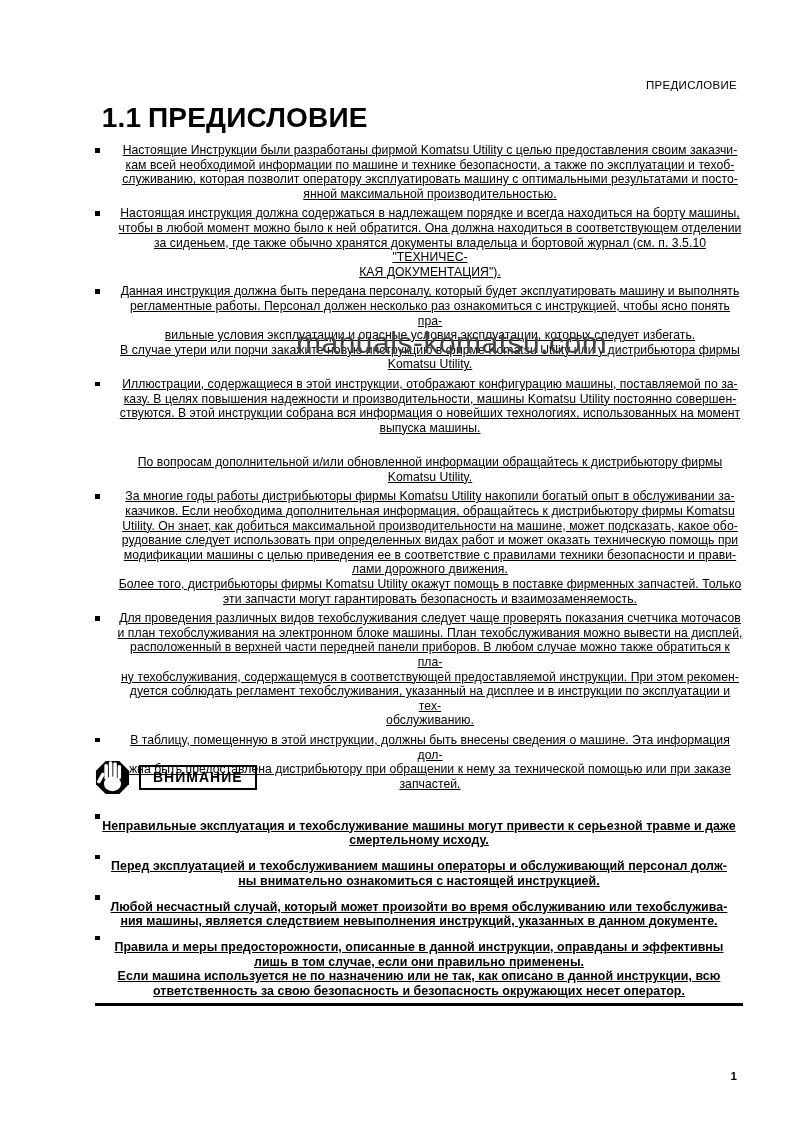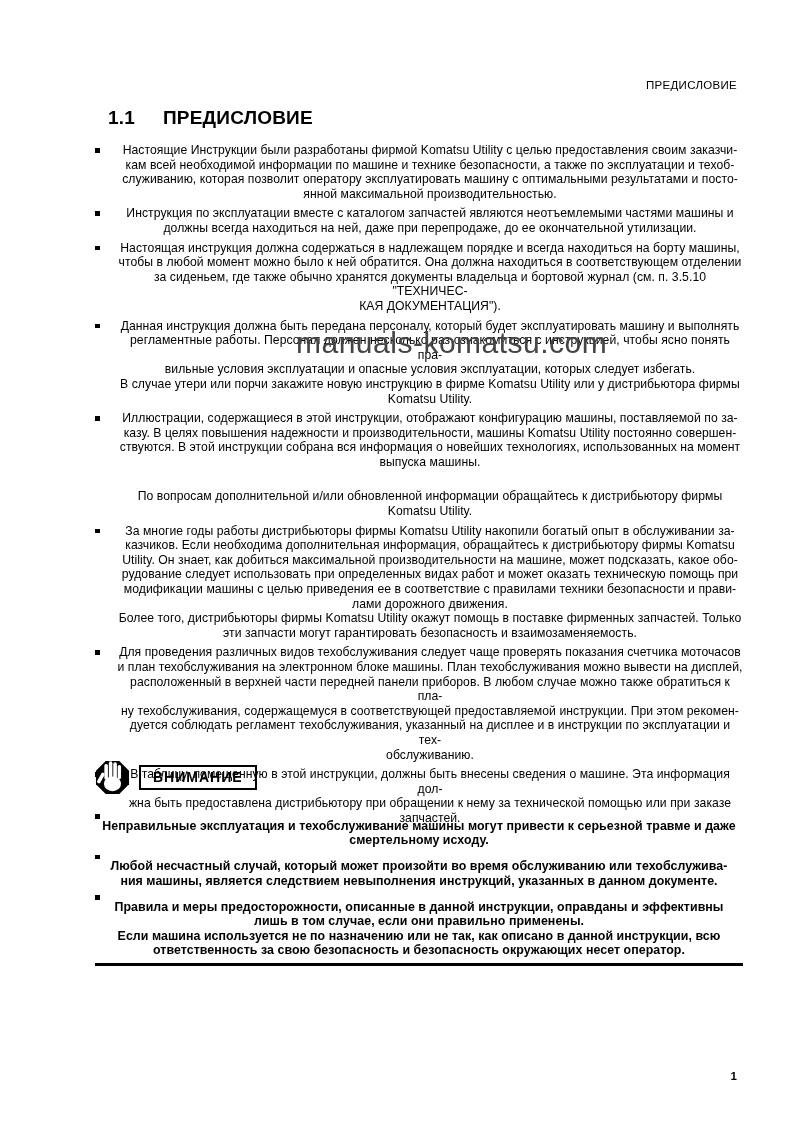--- a/index.html
+++ b/index.html
@@ -23,29 +23,28 @@
   }
   .content {
     position: absolute;
     left: 95px;
     top: 106px;
     width: 648px;
   }
   .section-heading {
     display: flex;
     margin: 0 0 13px 0;
-    font-size: 19px;
+    font-size: 28px;
     font-weight: bold;
     line-height: 24px;
     letter-spacing: 0.2px;
-    gap: 15px;
   }
   .section-heading .sec-num { width: 53px; flex: none; }
   ul.bullets { list-style: none; margin: 0; padding: 0; }
-  ul.bullets > li { display: flex; margin: 0 0 5px 0; }
+  ul.bullets > li { display: flex; margin: 0 0 5px 0; text-decoration: underline; }
   .marker-col { width: 22px; flex: none; }
   .marker-col .dot {
     display: block; width: 4.5px; height: 4.5px; background: #000; margin-top: 5px;
   }
   .btext { flex: 1; }
   .btext p {
     margin: 0;
     font-size: 12.2px;
     line-height: 14.6px;
     white-space: pre-line;
@@ -120,30 +119,20 @@
           </span>
           <div class="btext">
             <p>Настоящие Инструкции были разработаны фирмой Komatsu Utility с целью предоставления своим заказчи-
 кам всей необходимой информации по машине и технике безопасности, а также по эксплуатации и техоб-
 служиванию, которая позволит оператору эксплуатировать машину с оптимальными результатами и посто-
 янной максимальной производительностью.</p>
 
           </div>
         </li>
 
-        <li>
-          <span class="marker-col">
-            <span class="dot"></span>
-          </span>
-          <div class="btext">
-            <p>Инструкция по эксплуатации вместе с каталогом запчастей являются неотъемлемыми частями машины и
-должны всегда находиться на ней, даже при перепродаже, до ее окончательной утилизации.</p>
-
-          </div>
-        </li>
 
         <li>
           <span class="marker-col">
             <span class="dot"></span>
           </span>
           <div class="btext">
             <p>Настоящая инструкция должна содержаться в надлежащем порядке и всегда находиться на борту машины,
 чтобы в любой момент можно было к ней обратится. Она должна находиться в соответствующем отделении
 за сиденьем, где также обычно хранятся документы владельца и бортовой журнал (см. п. 3.5.10 "ТЕХНИЧЕС-
 КАЯ ДОКУМЕНТАЦИЯ").</p>
@@ -248,20 +237,29 @@
         <li>
           <span class="marker-col">
             <span class="dot"></span>
           </span>
           <div class="btext">
             <p>Неправильные эксплуатация и техобслуживание машины могут привести к серьезной травме и даже
 смертельному исходу.</p>
           </div>
         </li>
 
+        <li>
+          <span class="marker-col">
+            <span class="dot"></span>
+          </span>
+          <div class="btext">
+            <p>Перед эксплуатацией и техобслуживанием машины операторы и обслуживающий персонал долж-
+ны внимательно ознакомиться с настоящей инструкцией.</p>
+          </div>
+        </li>
 
         <li>
           <span class="marker-col">
             <span class="dot"></span>
           </span>
           <div class="btext">
             <p>Любой несчастный случай, который может произойти во время обслуживанию или техобслужива-
 ния машины, является следствием невыполнения инструкций, указанных в данном документе.</p>
           </div>
         </li>

